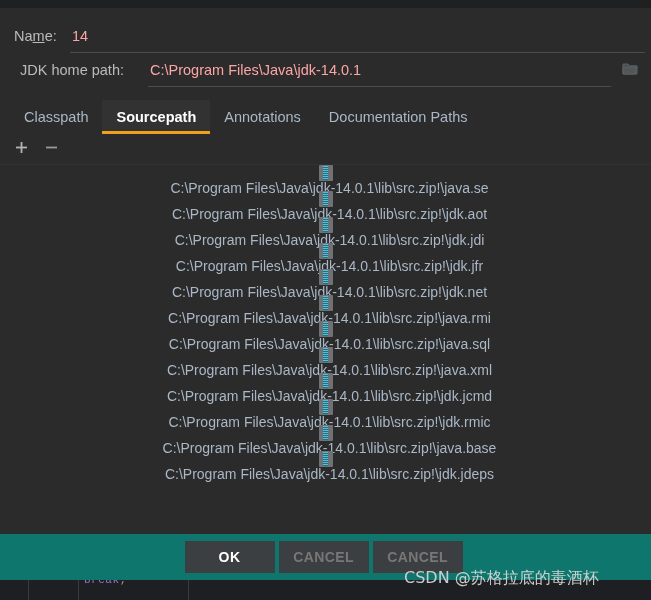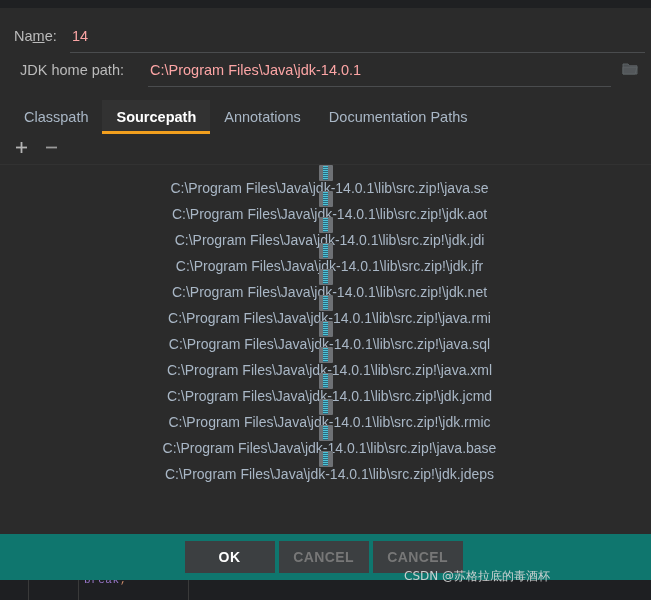--- a/index.html
+++ b/index.html
@@ -135,21 +135,21 @@
     display:flex; align-items:center; justify-content:center;
     font-size:14px; font-weight:bold; letter-spacing:.4px;
     background:#3c3f41; color:#777777; border:none;
     font-family:"Liberation Sans", sans-serif;
   }
   .dlg-btn.primary { color:#ffffff; }
 
   
   #watermark {
     position:absolute; left:404px; top:568px;
-    font-size:12px; color:#d8d8d8; opacity:.92;
+    font-size:16px; color:#d8d8d8; opacity:.92;
     white-space:nowrap; font-family:"DejaVu Sans", sans-serif;
   }
 </style>
 </head>
 <body>
 
 <div id="ide-background">
   <div class="editor-gutter-line" style="left:28px;"></div>
   <div class="editor-gutter-line" style="left:78px;"></div>
   <div class="editor-gutter-line" style="left:188px;"></div>

